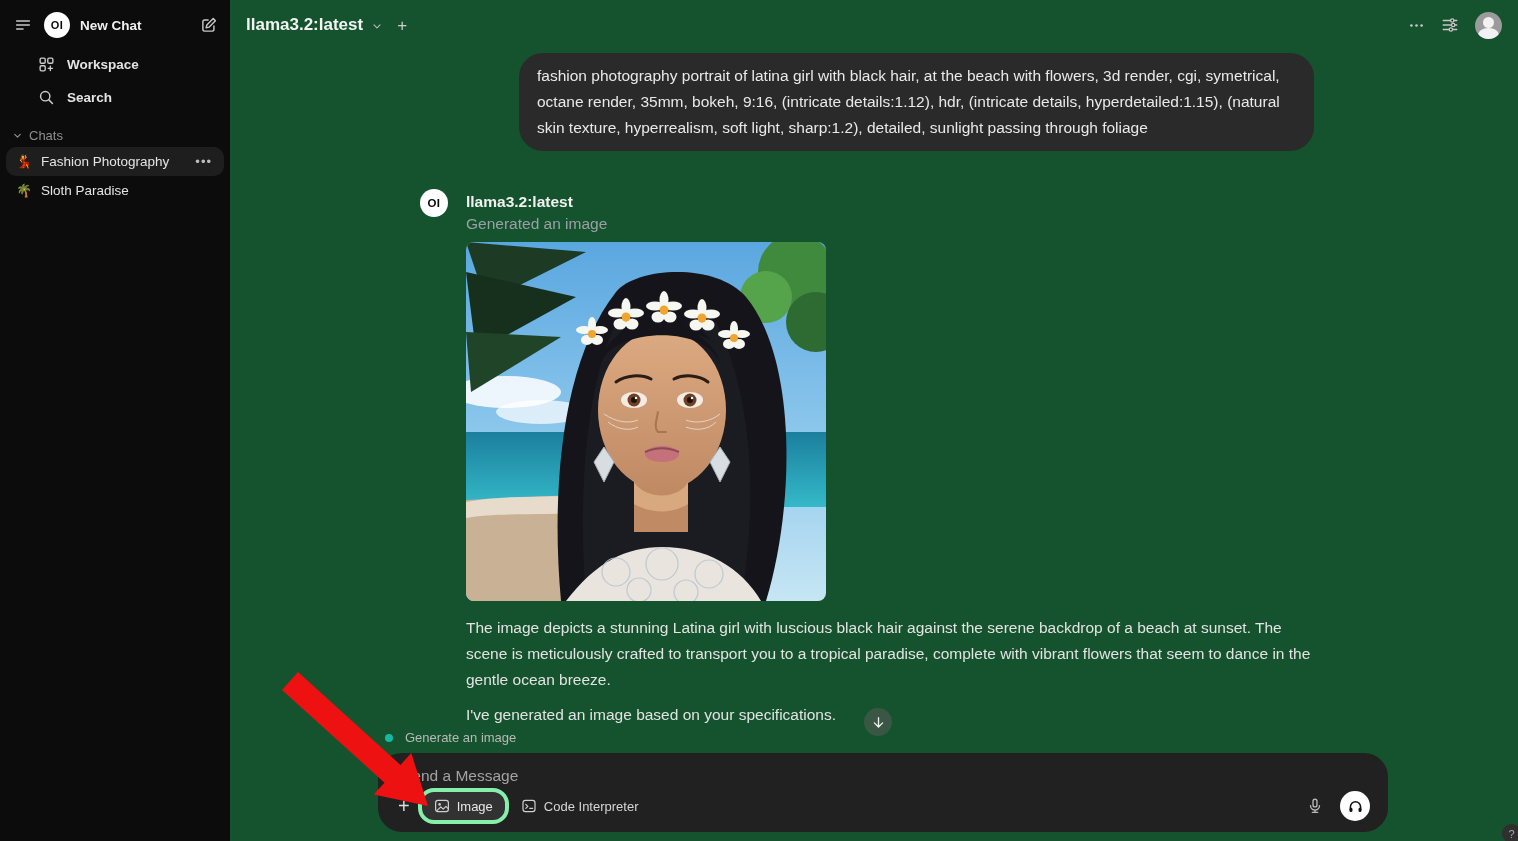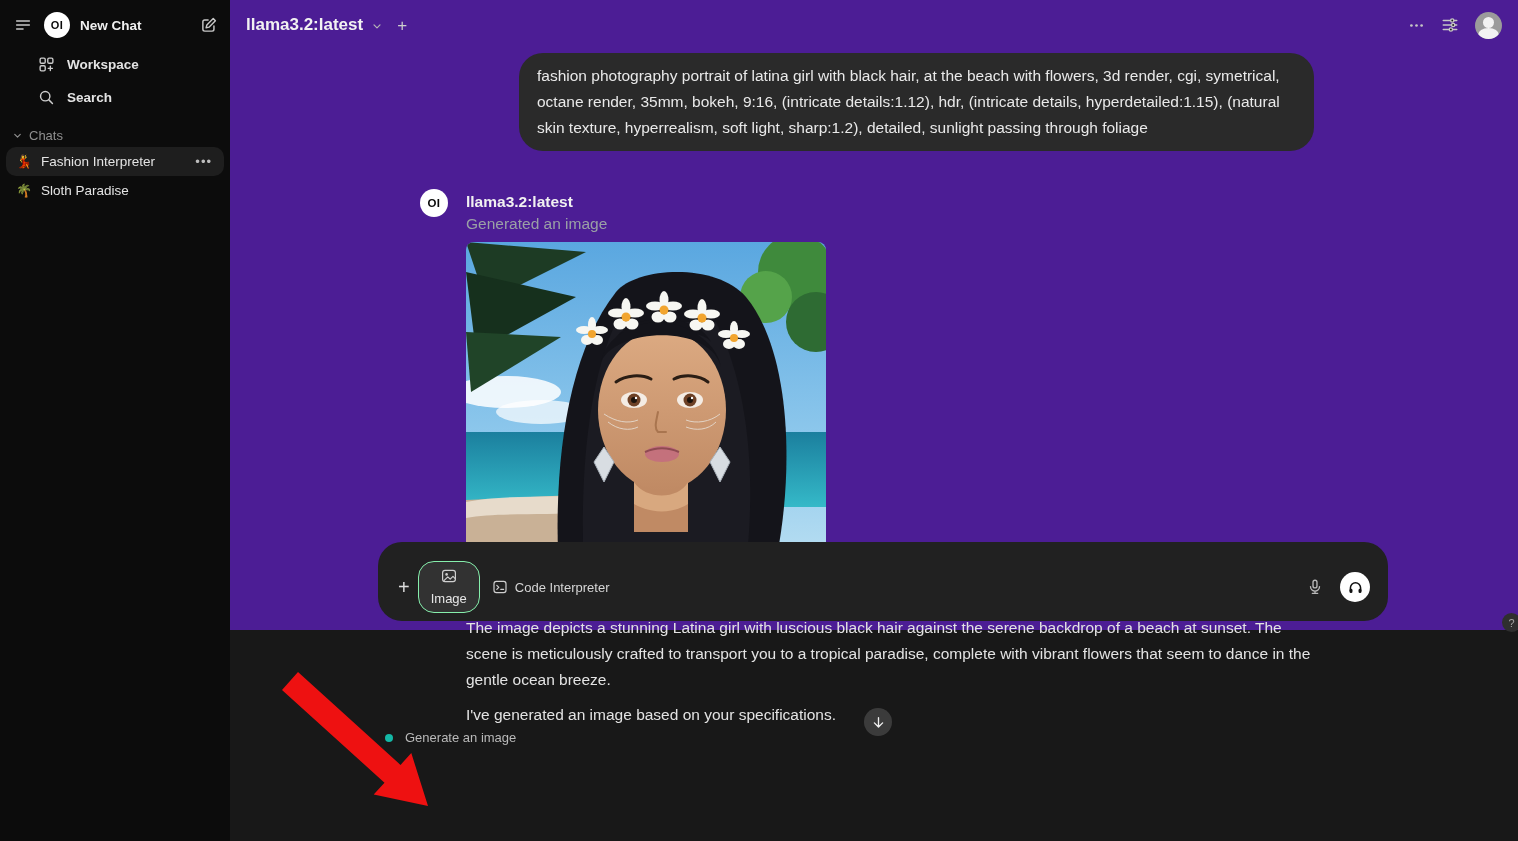--- a/index.html
+++ b/index.html
@@ -46,21 +46,21 @@
   .sb-footer { margin-top:auto; padding:10px 12px 14px 12px; }
   .user-row { display:flex; align-items:center; gap:12px; padding:6px 6px; border-radius:8px; cursor:pointer; }
   .user-avatar {
     width:27px; height:27px; border-radius:50%; background:#c2c2c2; overflow:hidden; position:relative; flex:0 0 auto;
   }
   .user-avatar .head { position:absolute; left:8px; top:5px; width:11px; height:11px; border-radius:50%; background:#fff; }
   .user-avatar .bodyy { position:absolute; left:3px; top:16px; width:21px; height:14px; border-radius:50%; background:#fff; }
   .user-name { font-size:13.5px; font-weight:600; color:#ededed; }
 
   
-  .main { position:absolute; left:230px; top:0; width:1288px; height:630px; background:#4c1d95; }
+  .main { position:absolute; left:230px; top:0; width:1288px; height:841px; background:#14532d; }
   .topbar { position:absolute; left:0; top:0; right:0; height:50px; display:flex; align-items:center; padding:0 16px; z-index:4; }
   .model-select { display:flex; align-items:center; gap:8px; cursor:pointer; }
   .model-name { font-size:17px; font-weight:700; color:#f2f2f2; }
   .model-chevron { color:#b5b5b5; margin-top:2px; }
   .model-plus { color:#cdcdcd; font-size:17px; margin-left:14px; cursor:pointer; line-height:1; }
   .topbar-right { margin-left:auto; display:flex; align-items:center; gap:16px; }
   .tb-ic { color:#c6c6c6; cursor:pointer; }
   .tb-avatar { width:27px; height:27px; border-radius:50%; background:#9b9b9b; position:relative; overflow:hidden; cursor:pointer; }
   .tb-avatar .head { position:absolute; left:8px; top:5px; width:11px; height:11px; border-radius:50%; background:#f2f2f2; }
   .tb-avatar .bodyy { position:absolute; left:3px; top:16px; width:21px; height:14px; border-radius:50%; background:#f2f2f2; }
@@ -107,21 +107,21 @@
     font-family:"Liberation Sans","DejaVu Sans",sans-serif;
     font-size:15.5px; color:#e6e6e6; padding:4px 8px 0 10px; height:30px; width:100%;
   }
   .composer-input::placeholder { color:#a3a3a3; }
   .composer-toolbar { display:flex; align-items:center; margin-top:2px; }
   .plus-btn { color:#dcdcdc; font-size:20px; padding:0 8px 0 6px; cursor:pointer; background:none; border:none; line-height:1; }
   .pill-btn {
     display:flex; align-items:center; gap:7px; background:none; border:none; cursor:pointer;
     color:#d6d6d6; font-size:13px; font-family:inherit; padding:6px 12px; border-radius:16px;
   }
-  .pill-btn.selected { background:#323232; border:1px solid #86efac; color:#e6e6e6;flex-direction:column; }
+  .pill-btn.selected { background:#323232; border:4px solid #86efac; color:#e6e6e6; }
   .pill-btn .pi { color:#cfcfcf; }
   .composer-right { margin-left:auto; display:flex; align-items:center; gap:14px; }
   .mic-btn { background:none; border:none; color:#b9b9b9; cursor:pointer; padding:2px; }
   .call-btn {
     width:30px; height:30px; border-radius:50%; background:#ffffff; color:#111;
     display:flex; align-items:center; justify-content:center; border:none; cursor:pointer;
   }
 
   .help-btn {
     position:absolute; right:-3px; bottom:-2px; width:19px; height:19px; border-radius:50%;
@@ -179,21 +179,21 @@
           <path d="M5 8l5 5 5-5"></path>
         </svg>
     </span>
     <span>Chats</span>
   </div>
 
 
   <div class="chat-list">
     <div class="chat-item active">
       <span class="chat-emoji">💃</span>
-      <span class="chat-title">Fashion Interpreter</span>
+      <span class="chat-title">Fashion Photography</span>
       <span class="chat-menu">•••</span>
     </div>
     <div class="chat-item">
       <span class="chat-emoji">🌴</span>
       <span class="chat-title">Sloth Paradise</span>
     </div>
   </div>
 
 </aside>
 

